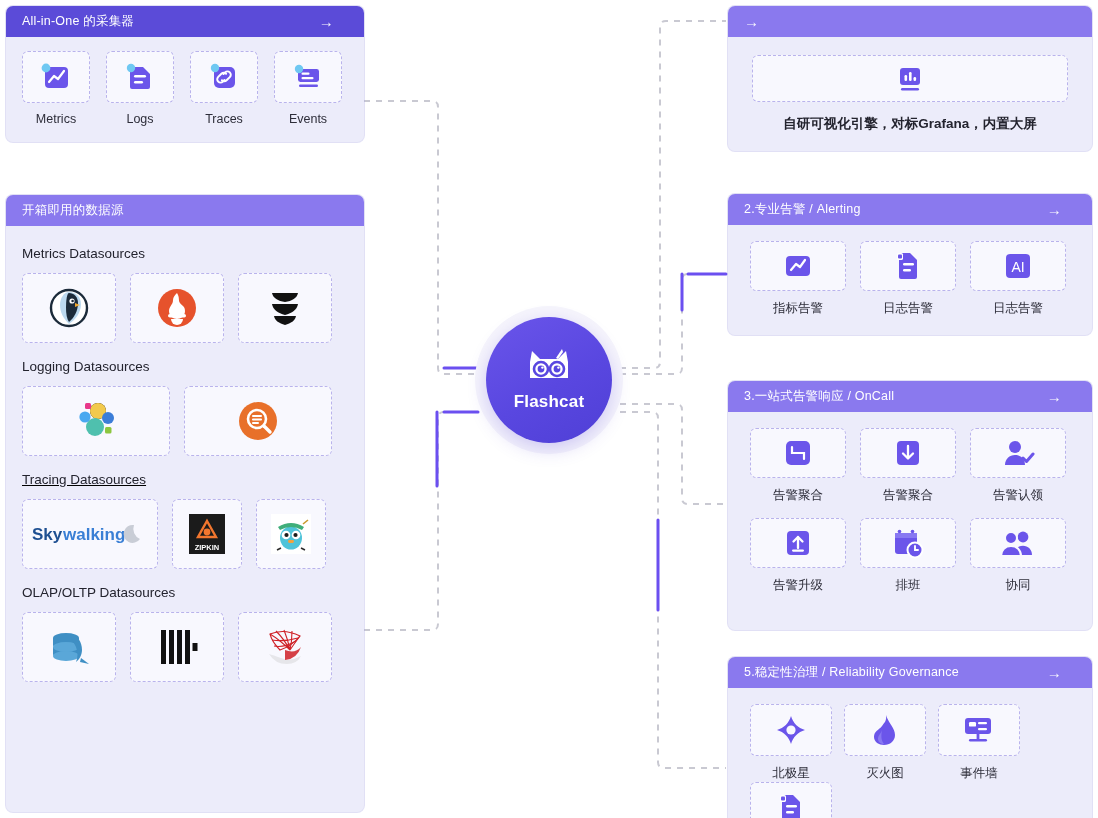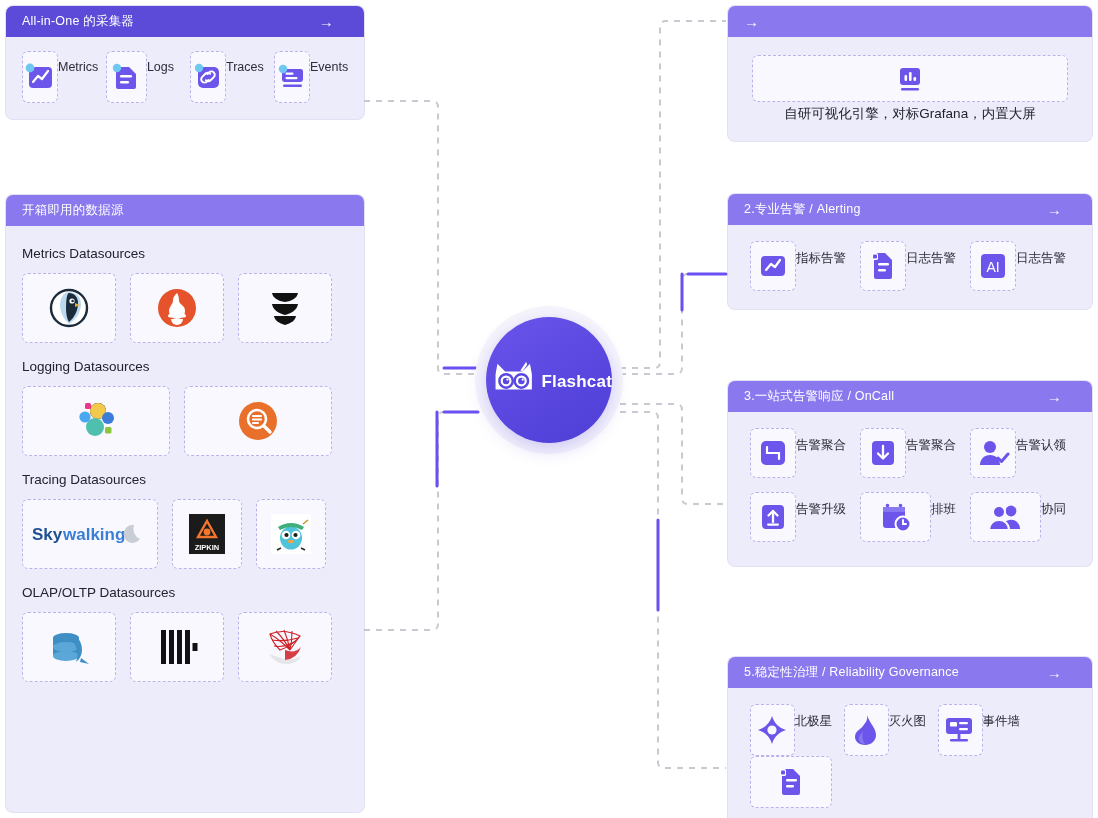--- a/index.html
+++ b/index.html
@@ -32,21 +32,21 @@
     white-space:nowrap;
   }
   .panel-head .ttl{ flex:1 1 auto; overflow:hidden; text-overflow:ellipsis; }
   .panel-head .arw{ font-size:15px; line-height:1; opacity:.95; }
   .head-deep{ background:#5b4bd8; }
   .head-soft{ background:#8a79ee; }
   .panel-body{ padding:14px 16px 16px 16px; }
 
   
   .grid{ display:flex; flex-wrap:wrap; }
-  .tile{ display:flex; flex-direction:row; }
+  .tile{ display:flex; flex-direction:column; align-items:center; }
   .tile-box{
     background:#f8f8fe;
     border:1px dashed #b9b3ec;
     border-radius:6px;
     display:flex; align-items:center; justify-content:center;
   }
   .tile-lbl{
     margin-top:9px;
     font-size:12.5px;
     color:#2d2d39;
@@ -78,36 +78,36 @@
   .feat-row2{ margin-top:14px; }
 
   .viz-box{
     width:100%; height:47px;
     background:#f8f8fe;
     border:1px dashed #b9b3ec;
     border-radius:6px;
     display:flex; align-items:center; justify-content:center;
   }
   .viz-cap{
-    margin-top:3px; text-align:center;
-    font-size:13.5px; color:#23232e;
+    margin-top:13px; text-align:center;
+    font-size:13.5px; color:#23232e;font-weight:bold;
   }
 
   
   #hub{
     position:absolute; z-index:3;
     left:475px; top:306px; width:148px; height:148px;
     border-radius:50%;
     background:#f6f5fc;
     display:flex; align-items:center; justify-content:center;
   }
   #hub-core{
     width:126px; height:126px; border-radius:50%;
     background:linear-gradient(150deg,#6a55ea 0%,#5947e0 55%,#4f3fd6 100%);
-    display:flex; flex-direction:row; align-items:center; justify-content:center;
+    display:flex; flex-direction:column; align-items:center; justify-content:center;
     box-shadow:0 6px 18px rgba(90,70,220,.25);
   }
   #hub-name{
     margin-top:4px; color:#fff;
     font-size:17px; font-weight:bold; letter-spacing:.2px;
   }
   svg{ display:block; }
 </style>
 </head>
 <body>
@@ -257,21 +257,21 @@
               <circle cx="22" cy="21" r="9" fill="none" stroke="#fff" stroke-width="2.6"></circle>
               <rect x="17" y="17" width="10" height="1.9" rx=".9" fill="#fff"></rect>
               <rect x="17" y="20.5" width="10" height="1.9" rx=".9" fill="#fff"></rect>
               <rect x="17" y="24" width="7" height="1.9" rx=".9" fill="#fff"></rect>
               <path d="M29 28 l6 6" stroke="#fff" stroke-width="3.4" stroke-linecap="round"></path>
             </svg>
           </div>
         </div>
       </div>
 
-      <div class="ds-group" style="margin-top:16px;">
+      <div class="ds-group" style="margin-top:16px;text-decoration:underline;">
         <div class="ds-title">Tracing Datasources</div>
         <div class="ds-row ds-3">
           <div class="tile-box" style="width:136px;">
             <svg width="120" height="30" viewBox="0 0 120 30">
               <text x="2" y="21" font-family="Liberation Sans, sans-serif" font-size="17" font-weight="bold" fill="#1e4f91">Sky</text>
               <text x="33" y="21" font-family="Liberation Sans, sans-serif" font-size="17" font-weight="bold" fill="#3a7fd5">walking</text>
               <path d="M104 6 a9 9 0 1 0 6 14 a11 11 0 0 1-6-14z" fill="#c9cdd6"></path>
             </svg>
           </div>
           <div class="tile-box" style="width:70px;">
@@ -417,21 +417,21 @@
 
       </div>
     </div>
   </div>
 
   <div class="panel" style="left:728px; top:381px; width:364px;">
     <div class="panel-head head-soft">
       <span class="ttl">3.一站式告警响应 / OnCall</span>
       <span class="arw">→</span>
     </div>
-    <div class="panel-body" style="padding:16px 18px 24px 22px;">
+    <div class="panel-body" style="padding:16px 18px 36px 22px;">
 
       <div class="grid feat feat3">
         <div class="tile">
           <div class="tile-box">
             <svg width="30" height="30" viewBox="0 0 30 30">
               <rect x="3" y="3" width="24" height="24" rx="5" fill="#6b55ea"></rect>
               <path d="M9 9 v6 h7" stroke="#fff" stroke-width="2.2" fill="none" stroke-linecap="round"></path>
               <path d="M21 21 v-6 h-7" stroke="#fff" stroke-width="2.2" fill="none" stroke-linecap="round"></path>
             </svg>
           </div>

